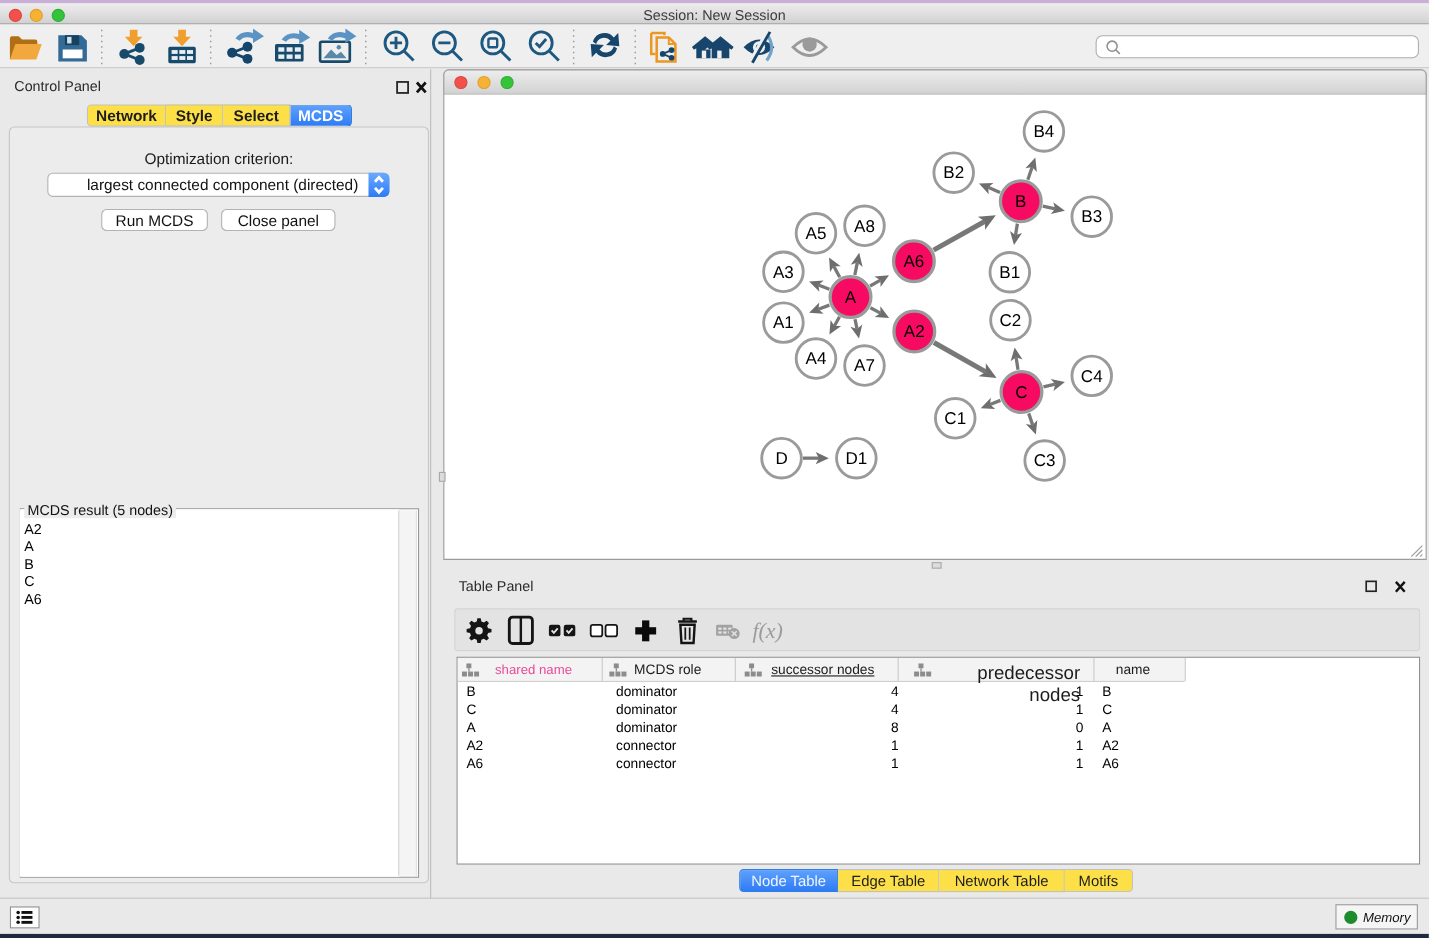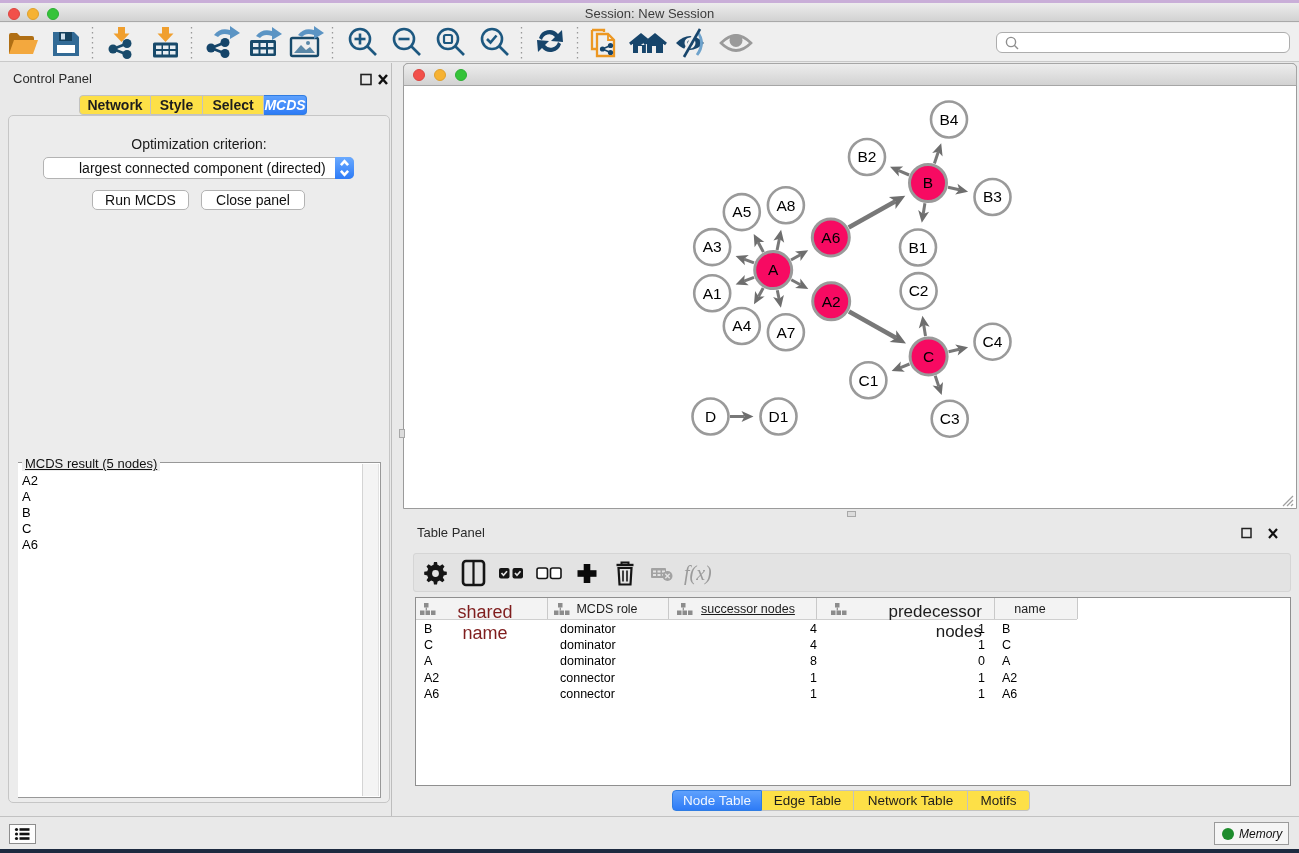--- a/index.html
+++ b/index.html
@@ -170,21 +170,21 @@
 </div>
 
 <div class="abs" style="left:0;top:63px;width:392px;height:754px;background:#e9e9e9;border-right:1px solid #bdbdbd;"></div>
 <div class="abs" style="left:13px;top:71px;font-size:13px;color:#2a2a2a;">Control Panel</div>
 <svg class="abs" style="left:359px;top:73px;" width="32" height="13" viewBox="0 0 32 13">
   <rect x="2" y="1.5" width="10" height="10" fill="none" stroke="#222" stroke-width="1.6"></rect>
   <path d="M20 2 L28 11 M28 2 L20 11" stroke="#111" stroke-width="2.5"></path>
 </svg>
 
 <div class="abs" style="left:79px;top:95px;height:20px;">
-  <div class="seg" style="width:72px;border-radius:4px 0 0 4px;">Network</div><div class="seg" style="width:52px;border-left:none;">Style</div><div class="seg" style="width:61px;border-left:none;">Select</div><div class="seg" style="width:43px;border-left:none;border-color:#2f7ce2;background:linear-gradient(#5ea1fd,#2e7bf6);color:#fff;border-radius:0 4px 4px 0;font-style:italic;">MCDS</div>
+  <div class="seg" style="width:72px;border-radius:4px 0 0 4px;">Network</div><div class="seg" style="width:52px;border-left:none;">Style</div><div class="seg" style="width:61px;border-left:none;">Select</div><div class="seg" style="width:56px;border-left:none;border-color:#2f7ce2;background:linear-gradient(#5ea1fd,#2e7bf6);color:#fff;border-radius:0 4px 4px 0;">MCDS</div>
 </div>
 
 <div class="abs" style="left:8px;top:115px;width:382px;height:688px;background:#ececec;border:1px solid #c6c6c6;border-radius:5px;"></div>
 
 <div class="abs" style="left:8px;top:136px;width:382px;text-align:center;font-size:14px;color:#1a1a1a;">Optimization criterion:</div>
 
 <div class="abs" style="left:43px;top:157px;width:311px;height:22px;background:#fff;border:1px solid #b3b3b3;border-radius:5px;">
   <div class="abs" style="left:12px;top:0;height:20px;line-height:20px;font-size:14px;color:#111;white-space:nowrap;padding-left:23px;">largest connected component (directed)</div>
   <div class="abs" style="right:-1px;top:-1px;width:19px;height:22px;background:linear-gradient(#6aaaff,#2d7bf7);border-radius:0 5px 5px 0;">
     <svg width="19" height="22" viewBox="0 0 19 22">
@@ -193,21 +193,21 @@
     </svg>
   </div>
 </div>
 
 <div class="abs" style="left:92px;top:190px;width:97px;height:20px;background:#fff;border:1px solid #b3b3b3;border-radius:5px;text-align:center;font-size:14px;line-height:18px;color:#111;">Run MCDS</div>
 <div class="abs" style="left:201px;top:190px;width:104px;height:20px;background:#fff;border:1px solid #b3b3b3;border-radius:5px;text-align:center;font-size:14px;line-height:18px;color:#111;">Close panel</div>
 
 <div class="abs" style="left:18px;top:462px;width:363px;height:336px;background:#fff;border:1px solid #989898;"></div>
 <div class="abs" style="left:18px;top:463px;width:345px;height:334px;background:#fff;"></div>
 <div class="abs" style="left:362px;top:464px;width:17px;height:332px;background:#f4f4f4;border-left:1px solid #d4d4d4;border-right:1px solid #e2e2e2;"></div>
-<div class="abs" style="left:22px;top:456px;background:#ececec;padding:0 3px;font-size:13px;color:#111;text-decoration:underline;">MCDS result (5 nodes)</div>
+<div class="abs" style="left:22px;top:456px;background:#ececec;padding:0 3px;font-size:13px;color:#111;">MCDS result (5 nodes)</div>
 <div class="abs" style="left:22px;top:473px;font-size:13px;color:#000;line-height:16px;">A2<br>A<br>B<br>C<br>A6</div>
 
 <div class="abs" style="left:0;top:816px;width:1299px;height:1px;background:#c2c2c2;"></div>
 <div class="abs" style="left:9px;top:824px;width:27px;height:20px;background:#fdfdfd;border:1px solid #8d8d8d;">
   <svg width="25" height="18" viewBox="0 0 25 18">
     <g fill="#111">
         <circle cx="6.5" cy="4.5" r="1.6"></circle>
         <circle cx="6.5" cy="9" r="1.6"></circle>
         <circle cx="6.5" cy="13.5" r="1.6"></circle>
     <rect x="9.5" y="3.2" width="10" height="2.6"></rect>
@@ -396,21 +396,21 @@
           <rect x="0" y="7.5" width="4.5" height="4.5"></rect>
           <rect x="5.5" y="7.5" width="4.5" height="4.5"></rect>
           <rect x="11" y="7.5" width="4.5" height="4.5"></rect>
           <rect x="5.7" y="4.5" width="1.2" height="3"></rect>
         </g>
       <use href="#oc" x="134"></use>
       <use href="#oc" x="257"></use>
       <use href="#oc" x="411"></use>
     </g>
   </svg>
-  <div class="abs" style="left:19px;top:4px;width:100px;text-align:center;font-size:18px;color:#7f1d1d;">shared name</div>
+  <div class="abs" style="left:19px;top:4px;width:100px;text-align:center;font-size:12px;color:#ec4899;">shared name</div>
   <div class="abs" style="left:146px;top:4px;width:90px;text-align:center;font-size:12.5px;color:#1c1c1c;">MCDS role</div>
   <div class="abs" style="left:276px;top:4px;width:112px;text-align:center;font-size:12.5px;color:#1c1c1c;text-decoration:underline;">successor nodes</div>
   <div class="abs" style="left:430px;top:4px;width:136px;text-align:right;font-size:17px;color:#1c1c1c;">predecessor nodes</div>
   <div class="abs" style="left:574px;top:4px;width:80px;text-align:center;font-size:12.5px;color:#1c1c1c;">name</div>
 
   <div class="abs" style="left:0;top:24px;width:876px;font-size:12.5px;color:#000;">
     <div style="position:relative;height:16.2px;">
         <span class="abs" style="left:8px;">B</span>
         <span class="abs" style="left:144px;">dominator</span>
         <span class="abs" style="left:321px;width:80px;text-align:right;">4</span>

